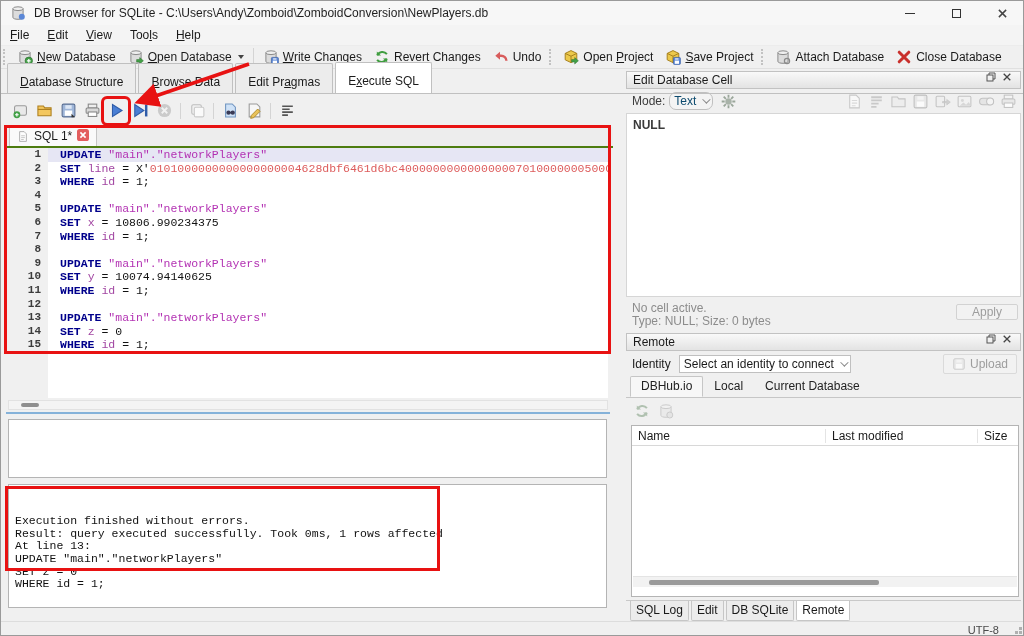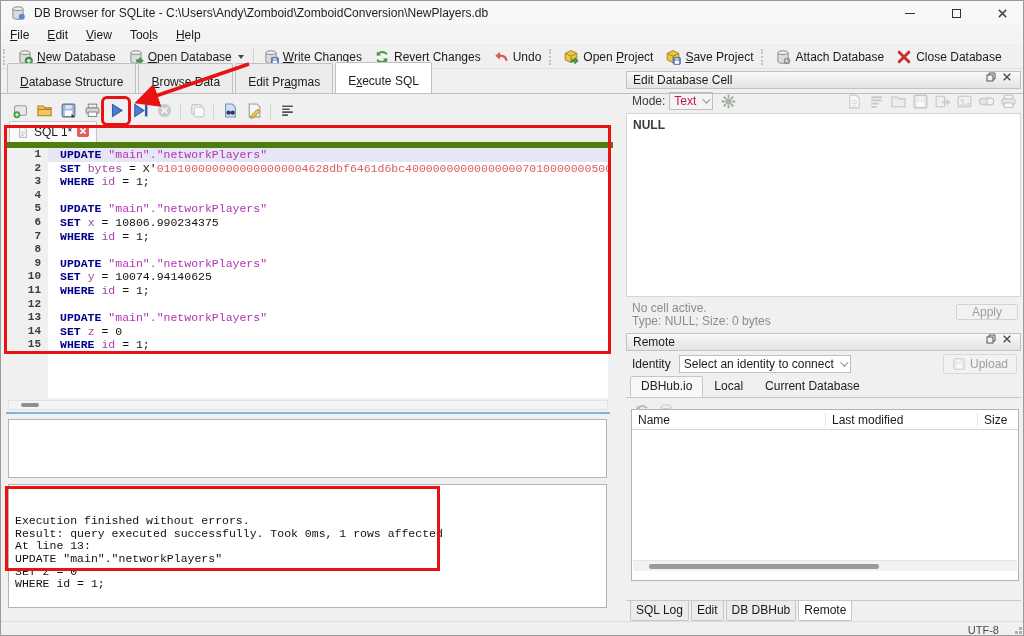--- a/index.html
+++ b/index.html
@@ -39,21 +39,21 @@
   .main-tab.active{background:#fff;padding-bottom:5px;}
   #content-topline{left:0;top:92px;width:1024px;height:1px;background:#c0c0c0;z-index:1;}
 
   
   #sql-toolbar{left:4px;top:95px;width:608px;height:29px;display:flex;align-items:center;gap:2px;padding-left:4px;}
   .sqltb-btn{width:22px;height:22px;display:flex;align-items:center;justify-content:center;border-radius:2px;}
   .sqltb-btn .svgicon{width:17px;height:17px;}
   .sqltb-sep{width:1px;height:16px;background:#d4d4d4;margin:0 3px;}
   .hl-exec{outline:3px solid var(--ann,#e81212);outline-offset:1px;}
 
-  #sql-tabstrip{left:4px;top:126px;width:608px;height:21px;background:#ededed;border-bottom:6px solid #4d7c0f;display:flex;align-items:flex-end;}
+  #sql-tabstrip{left:4px;top:126px;width:608px;height:21px;background:#ededed;border-bottom:2px solid #4d7c0f;display:flex;align-items:flex-end;}
   #sql-tab{display:flex;align-items:center;gap:5px;height:21px;margin-left:4px;padding:0 7px;background:#fafafa;
            border:1px solid #c6c6c6;border-bottom:none;border-radius:2px 2px 0 0;}
   #sql-tab .svgicon{width:12px;height:13px;}
   #sql-tab-close .svgicon{width:12px;height:12px;}
 
   #editor{left:7px;top:147px;width:600px;height:250px;background:#fff;overflow:hidden;
           font-family:"Liberation Mono","DejaVu Sans Mono",monospace;font-size:11.5px;}
   .code-row{display:flex;height:13.6px;line-height:13.6px;white-space:pre;}
   .code-row .gut{width:40px;flex:0 0 40px;background:#f0f0f0;color:#3c3c3c;font-weight:bold;
                  text-align:right;padding-right:7px;font-size:11px;}
@@ -84,21 +84,21 @@
   .dock-header{width:395px;height:18px;background:linear-gradient(#f9f9f9,#e3e3e3);border:1px solid #c2c2c2;
                display:flex;align-items:center;padding:0 4px 0 6px;}
   .dock-header .title{flex:1;}
   .dock-hbtn{width:14px;height:14px;display:flex;align-items:center;justify-content:center;margin-left:2px;}
   .dock-hbtn svg{width:10px;height:10px;}
 
   #editcell-header{left:625px;top:70px;}
   #editcell-toolbar{left:625px;top:88px;width:395px;height:24px;display:flex;align-items:center;padding:0 4px 0 6px;gap:4px;}
   #mode-label{color:#3c3c3c;}
   .combo{height:18px;border:1px solid #c0c0c0;background:#fbfbfb;display:flex;align-items:center;padding:0 4px;gap:6px;}
-  .combo.disabled{color:#be185d;background:#f4f4f4;}
+  .combo.disabled{color:#0c4a6e;background:#f4f4f4;border-radius:7px;}
   .chev{width:6px;height:6px;border-right:1px solid #888;border-bottom:1px solid #888;transform:rotate(45deg) translateY(-2px);}
   #editcell-icons{margin-left:auto;display:flex;gap:5px;}
   #editcell-icons .svgicon{width:17px;height:17px;opacity:.75;}
   #editcell-content{left:625px;top:112px;width:395px;height:184px;background:#fff;border:1px solid #d6d6d6;padding:4px 6px;}
   #cell-null{color:#3a3a3a;font-weight:bold;}
   #editcell-footer{left:625px;top:296px;width:395px;height:34px;}
   #cell-status1{left:631px;top:300px;color:#8c8c8c;}
   #cell-status2{left:631px;top:313px;color:#8c8c8c;}
   #apply-btn{left:955px;top:303px;width:62px;height:16px;background:#f2f2f2;border:1px solid #d2d2d2;border-radius:2px;
              display:flex;align-items:center;justify-content:center;color:#9d9d9d;}
@@ -109,21 +109,21 @@
   #upload-btn{margin-left:auto;display:flex;align-items:center;gap:4px;color:#9d9d9d;background:#f2f2f2;
               border:1px solid #dadada;border-radius:2px;height:20px;padding:0 8px;}
   #upload-btn .svgicon{width:14px;height:14px;opacity:.6;}
 
   #remote-tabs{left:625px;top:376px;width:395px;height:21px;display:flex;align-items:flex-end;padding-left:4px;border-bottom:1px solid #c6c6c6;}
   .rtab{padding:2px 10px 3px;border:1px solid transparent;color:#222;}
   .rtab.active{background:#f7f7f7;border-color:#c6c6c6;border-bottom-color:#f7f7f7;border-radius:2px 2px 0 0;}
   #remote-iconrow{left:625px;top:398px;width:395px;height:24px;display:flex;align-items:center;gap:8px;padding-left:8px;}
   #remote-iconrow .svgicon{width:16px;height:16px;opacity:.55;}
 
-  #remote-table{left:630px;top:408px;width:388px;height:172px;background:#fff;border:1px solid #b4b4b4;}
+  #remote-table{left:630px;top:424px;width:388px;height:172px;background:#fff;border:1px solid #b4b4b4;}
   #remote-thead{display:flex;height:20px;border-bottom:1px solid #d8d8d8;align-items:center;}
   .th{padding:0 6px;border-right:1px solid #e4e4e4;color:#1a1a1a;}
   .th-name{flex:1;}
   .th-mod{width:152px;flex:0 0 152px;}
   .th-size{width:40px;flex:0 0 40px;border-right:none;}
   #remote-tbody{height:130px;}
   #remote-hscroll{height:11px;margin:0 1px;background:#f2f2f2;position:relative;border-top:1px solid #e4e4e4;}
   #remote-hscroll .handle{position:absolute;left:16px;top:3px;width:230px;height:5px;background:#9a9a9a;border-radius:2px;}
 
   #remote-bottomtabs{left:625px;top:599px;width:395px;height:21px;display:flex;align-items:flex-start;padding-left:4px;gap:2px;border-top:1px solid #c9c9c9;}
@@ -348,21 +348,21 @@
       <span id="sql-tab-close"><span class="svgicon"><svg viewBox="0 0 12 12">
               <rect width="12" height="12" rx="2.6" fill="#e35d5d"></rect>
               <path d="M3.4 3.4l5.2 5.2M8.6 3.4L3.4 8.6" stroke="#fff" stroke-width="1.6"></path>
             </svg></span></span>
     </div>
   </div>
 
   <div class="abs" id="editor">
     <div>
         <div class="code-row cur"><span class="gut">1</span><span class="txt"><span class="tk-k">UPDATE</span><span class="tk-p"> </span><span class="tk-s">"main"."networkPlayers"</span></span></div>
-        <div class="code-row"><span class="gut">2</span><span class="txt"><span class="tk-k">SET</span><span class="tk-p"> </span><span class="tk-i">bytes</span><span class="tk-p"> = X'</span><span class="tk-b">0101000000000000000004628dbf6461d6bc4000000000000000070100000005000006686f</span></span></div>
+        <div class="code-row"><span class="gut">2</span><span class="txt"><span class="tk-k">SET</span><span class="tk-p"> </span><span class="tk-i">line</span><span class="tk-p"> = X'</span><span class="tk-b">0101000000000000000004628dbf6461d6bc4000000000000000070100000005000006686f</span></span></div>
         <div class="code-row"><span class="gut">3</span><span class="txt"><span class="tk-k">WHERE</span><span class="tk-p"> </span><span class="tk-i">id</span><span class="tk-p"> = 1;</span></span></div>
         <div class="code-row"><span class="gut">4</span><span class="txt"></span></div>
         <div class="code-row"><span class="gut">5</span><span class="txt"><span class="tk-k">UPDATE</span><span class="tk-p"> </span><span class="tk-s">"main"."networkPlayers"</span></span></div>
         <div class="code-row"><span class="gut">6</span><span class="txt"><span class="tk-k">SET</span><span class="tk-p"> </span><span class="tk-i">x</span><span class="tk-p"> = 10806.990234375</span></span></div>
         <div class="code-row"><span class="gut">7</span><span class="txt"><span class="tk-k">WHERE</span><span class="tk-p"> </span><span class="tk-i">id</span><span class="tk-p"> = 1;</span></span></div>
         <div class="code-row"><span class="gut">8</span><span class="txt"></span></div>
         <div class="code-row"><span class="gut">9</span><span class="txt"><span class="tk-k">UPDATE</span><span class="tk-p"> </span><span class="tk-s">"main"."networkPlayers"</span></span></div>
         <div class="code-row"><span class="gut">10</span><span class="txt"><span class="tk-k">SET</span><span class="tk-p"> </span><span class="tk-i">y</span><span class="tk-p"> = 10074.94140625</span></span></div>
         <div class="code-row"><span class="gut">11</span><span class="txt"><span class="tk-k">WHERE</span><span class="tk-p"> </span><span class="tk-i">id</span><span class="tk-p"> = 1;</span></span></div>
         <div class="code-row"><span class="gut">12</span><span class="txt"></span></div>
@@ -520,21 +520,21 @@
       <span class="th th-size">Size</span>
     </div>
     <div id="remote-tbody"></div>
     <div id="remote-hscroll">
         <span class="handle"></span>
       </div>
   </div>
   <div class="abs" id="remote-bottomtabs">
     <span class="btab">SQL Log</span>
     <span class="btab">Edit</span>
-    <span class="btab">DB DBHub</span>
+    <span class="btab">DB SQLite</span>
     <span class="btab active">Remote</span>
   </div>
 
   <div class="abs" id="statusbar">
     <span>UTF-8</span>
     <span id="grip"></span>
   </div>
 
 </div>
 

